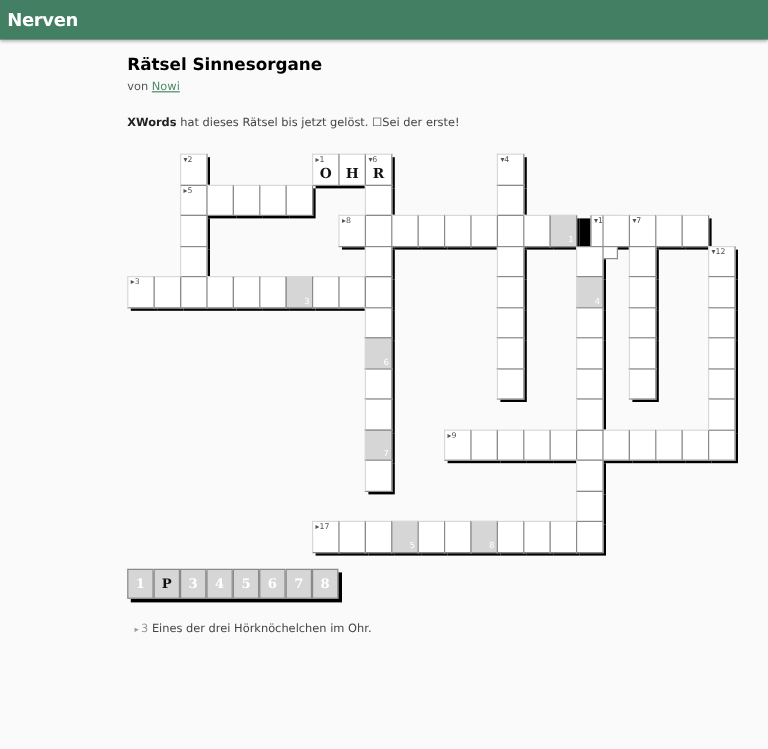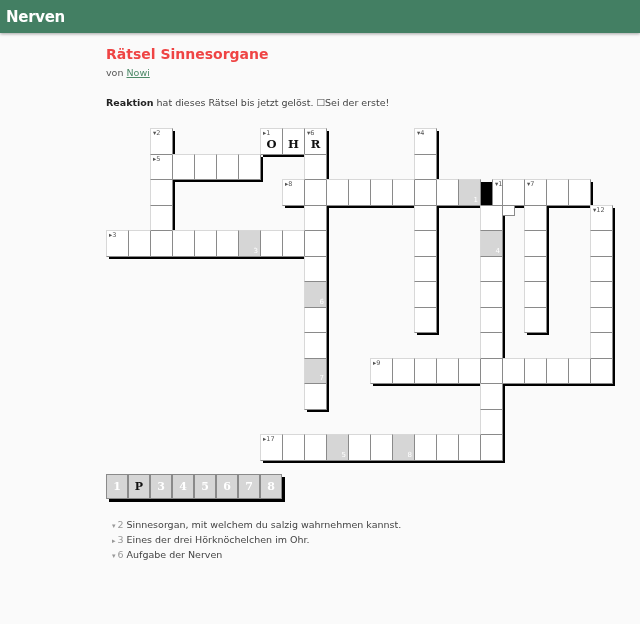--- a/index.html
+++ b/index.html
@@ -1,19 +1,19 @@
 <!DOCTYPE html>
 <html><head>
 <meta charset="utf-8">
 <style>
   html, body { margin:0; padding:0; }
   body { width:640px; height:624px; overflow:hidden; background:#fafafa; font-family:"DejaVu Sans", sans-serif; color:#333; position:relative; }
   .topbar { position:absolute; left:0; top:0; width:640px; height:33px; background:#437f63; box-shadow:0 1px 3px rgba(0,0,0,0.35); }
   .brand { position:absolute; left:6px; top:8px; color:#fff; font-weight:bold; font-size:15px; font-family:"DejaVu Sans", sans-serif; letter-spacing:-0.3px; }
-  .title { position:absolute; left:106px; top:46px; font-size:14px; font-weight:bold; color:#ef4444; }
+  .title { position:absolute; left:106px; top:46px; font-size:14px; font-weight:bold; color:#000000; }
   .byline { position:absolute; left:106px; top:67px; font-size:9.5px; color:#555; }
   .byline a { color:#4d8a68; text-decoration:underline; }
   .status { position:absolute; left:106px; top:97px; font-size:9.5px; color:#444; }
   .status b { color:#222; }
   .grid { position:absolute; left:106px; top:128px; width:520px; height:340px; }
   .shadow { position:absolute; background:#000; }
   .cell { position:absolute; box-sizing:border-box; background:#fff; border:1px solid #8a8a8a; }
   .cell.edge-l { border-left-color:#d8d8d8; }
   .cell.edge-t { border-top-color:#d8d8d8; }
   .cell.shaded { background:#d6d6d6; }
@@ -35,21 +35,21 @@
 <div class="topbar">
   <span class="brand">Nerven</span>
 </div>
 
 <div class="title">Rätsel Sinnesorgane</div>
 <div class="byline">
   <span>von</span>
   <a>Nowi</a>
 </div>
 <div class="status">
-  <b>Reaktion</b><span> hat dieses Rätsel bis jetzt gelöst. </span><span>☐</span><span>Sei der erste!</span>
+  <b>XWords</b><span> hat dieses Rätsel bis jetzt gelöst. </span><span>☐</span><span>Sei der erste!</span>
 </div>
 
 <div class="grid" id="grid">
     <div class="shadow" style="left: 157px; top: 3px; width: 22px; height: 25.5px;"></div>
     <div class="shadow" style="left: 179px; top: 3px; width: 22px; height: 25.5px;"></div>
     <div class="shadow" style="left: 201px; top: 3px; width: 22px; height: 25.5px;"></div>
     <div class="shadow" style="left: 47px; top: 3px; width: 22px; height: 25.5px;"></div>
     <div class="shadow" style="left: 47px; top: 28.5px; width: 22px; height: 25.5px;"></div>
     <div class="shadow" style="left: 47px; top: 54px; width: 22px; height: 25.5px;"></div>
     <div class="shadow" style="left: 47px; top: 79.5px; width: 22px; height: 25.5px;"></div>
@@ -278,16 +278,14 @@
     <div class="solcell revealed" style="left: 22px;">P</div>
     <div class="solcell" style="left: 44px;">3</div>
     <div class="solcell" style="left: 66px;">4</div>
     <div class="solcell" style="left: 88px;">5</div>
     <div class="solcell" style="left: 110px;">6</div>
     <div class="solcell" style="left: 132px;">7</div>
     <div class="solcell" style="left: 154px;">8</div>
   </div>
 
 <ul class="clues" id="clues">
-    <li><span class="mk">▾</span><span class="n">2</span><span>Sinnesorgan, mit welchem du salzig wahrnehmen kannst.</span></li>
     <li><span class="mk">▸</span><span class="n">3</span><span>Eines der drei Hörknöchelchen im Ohr.</span></li>
-    <li><span class="mk">▾</span><span class="n">6</span><span>Aufgabe der Nerven</span></li>
   </ul>
 
 </body></html>

